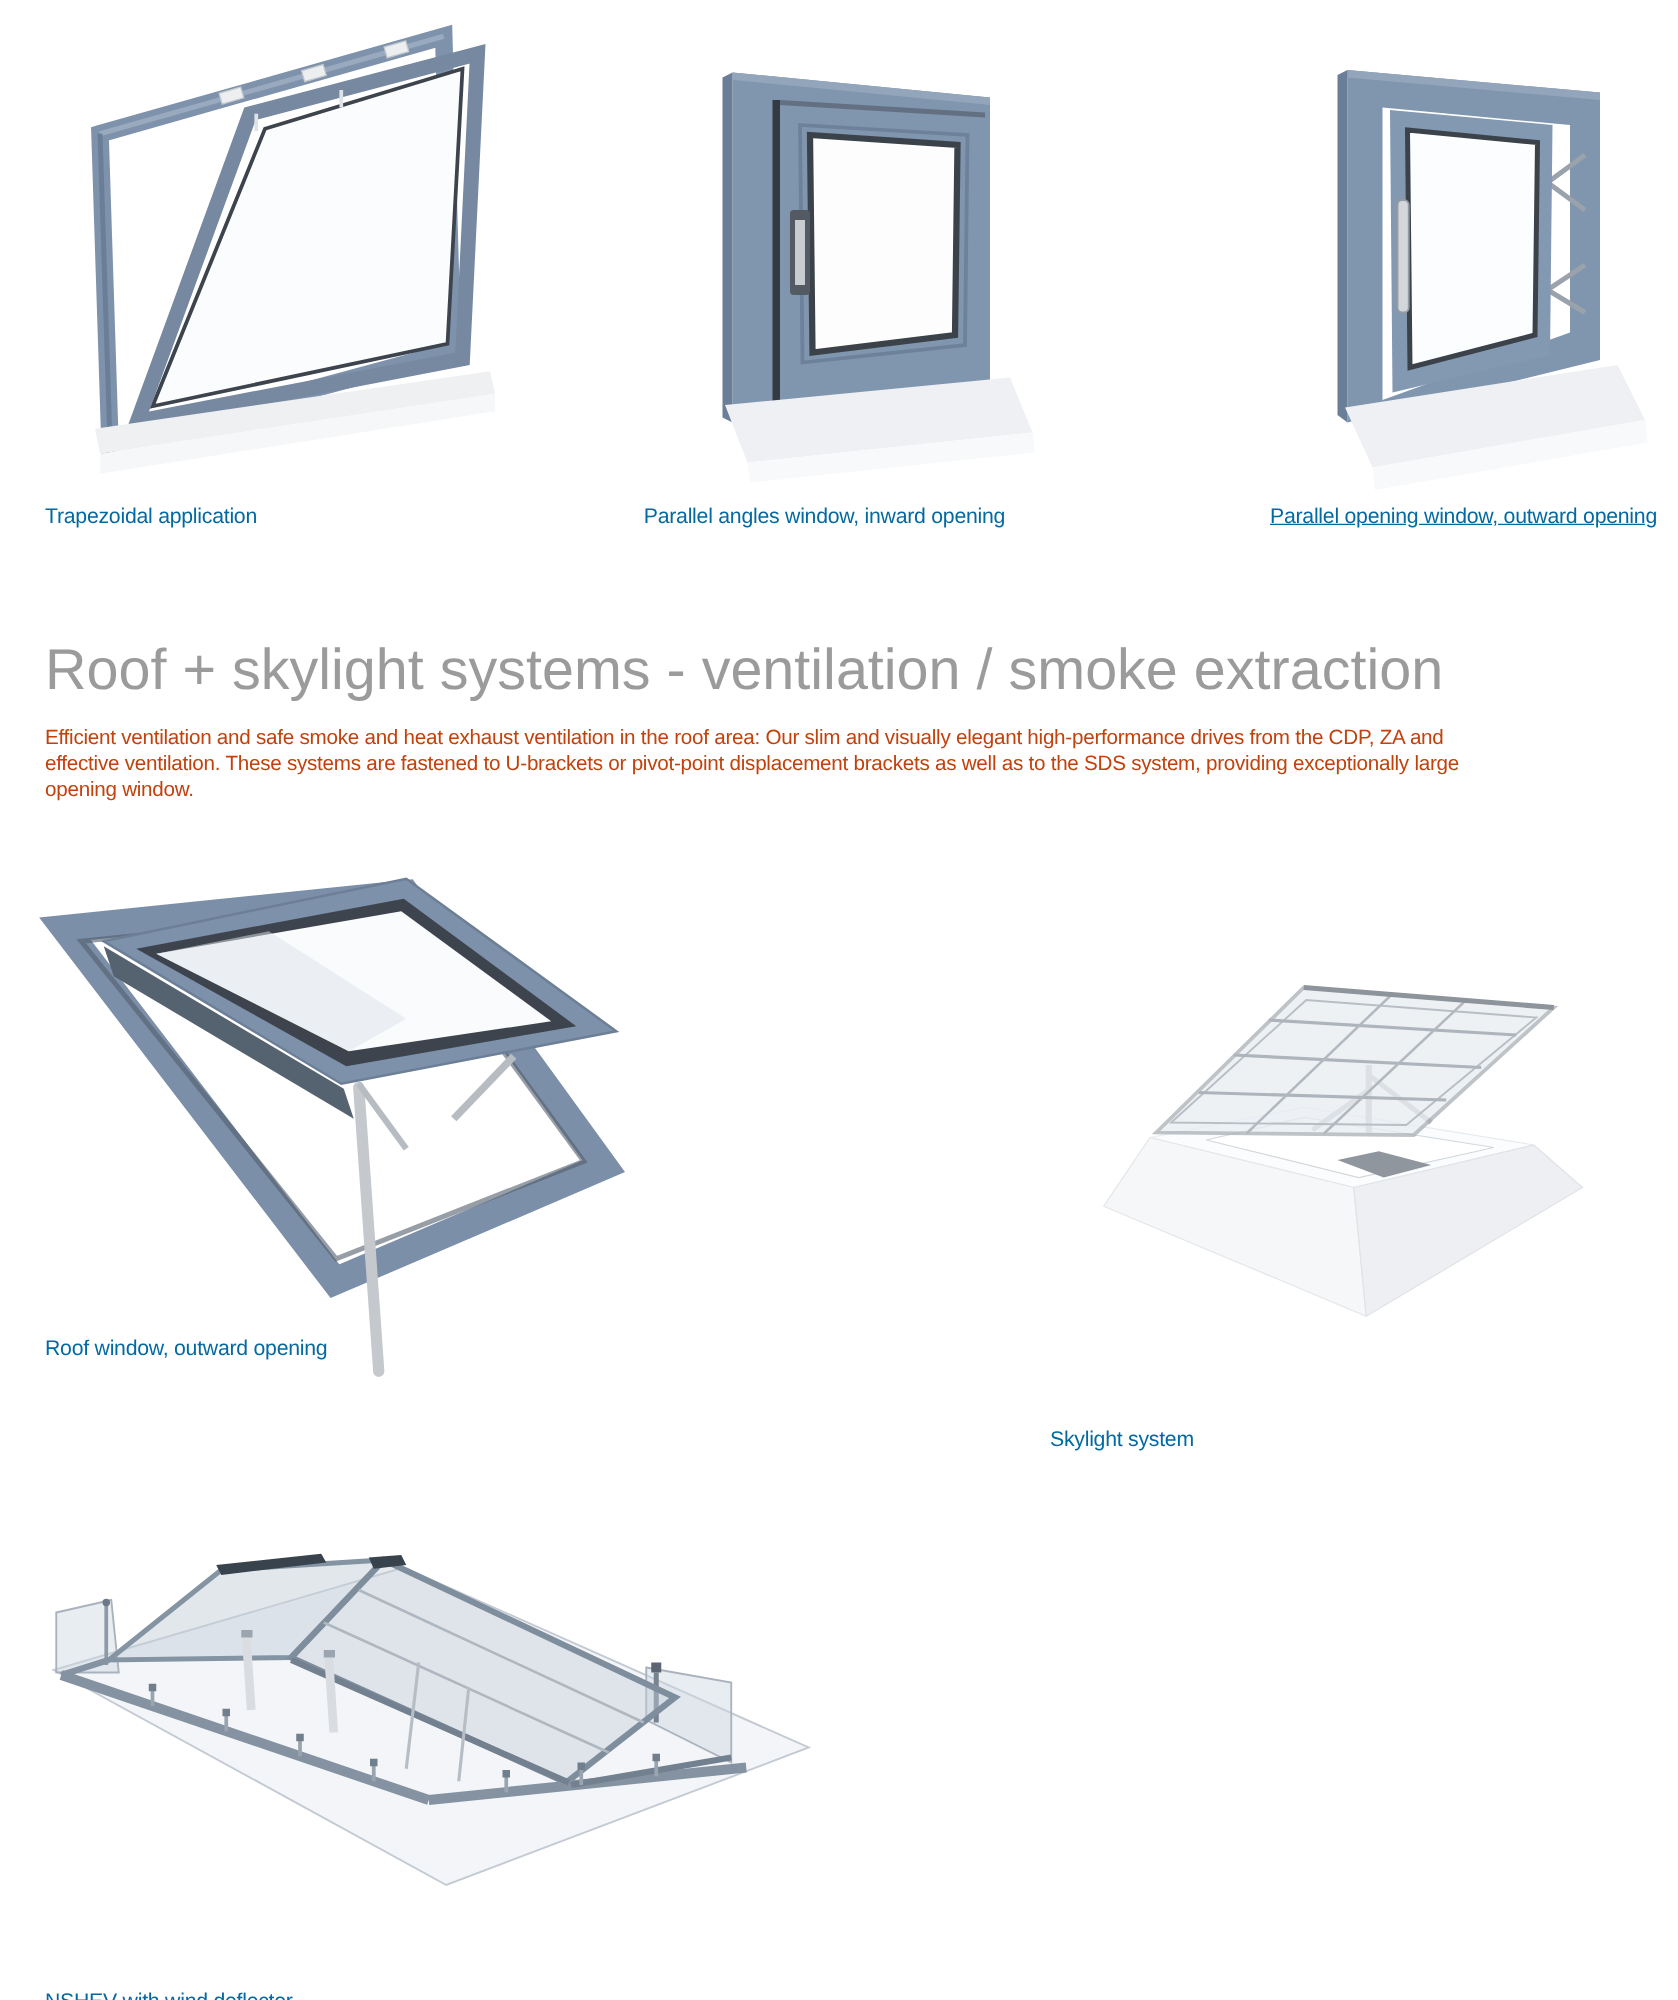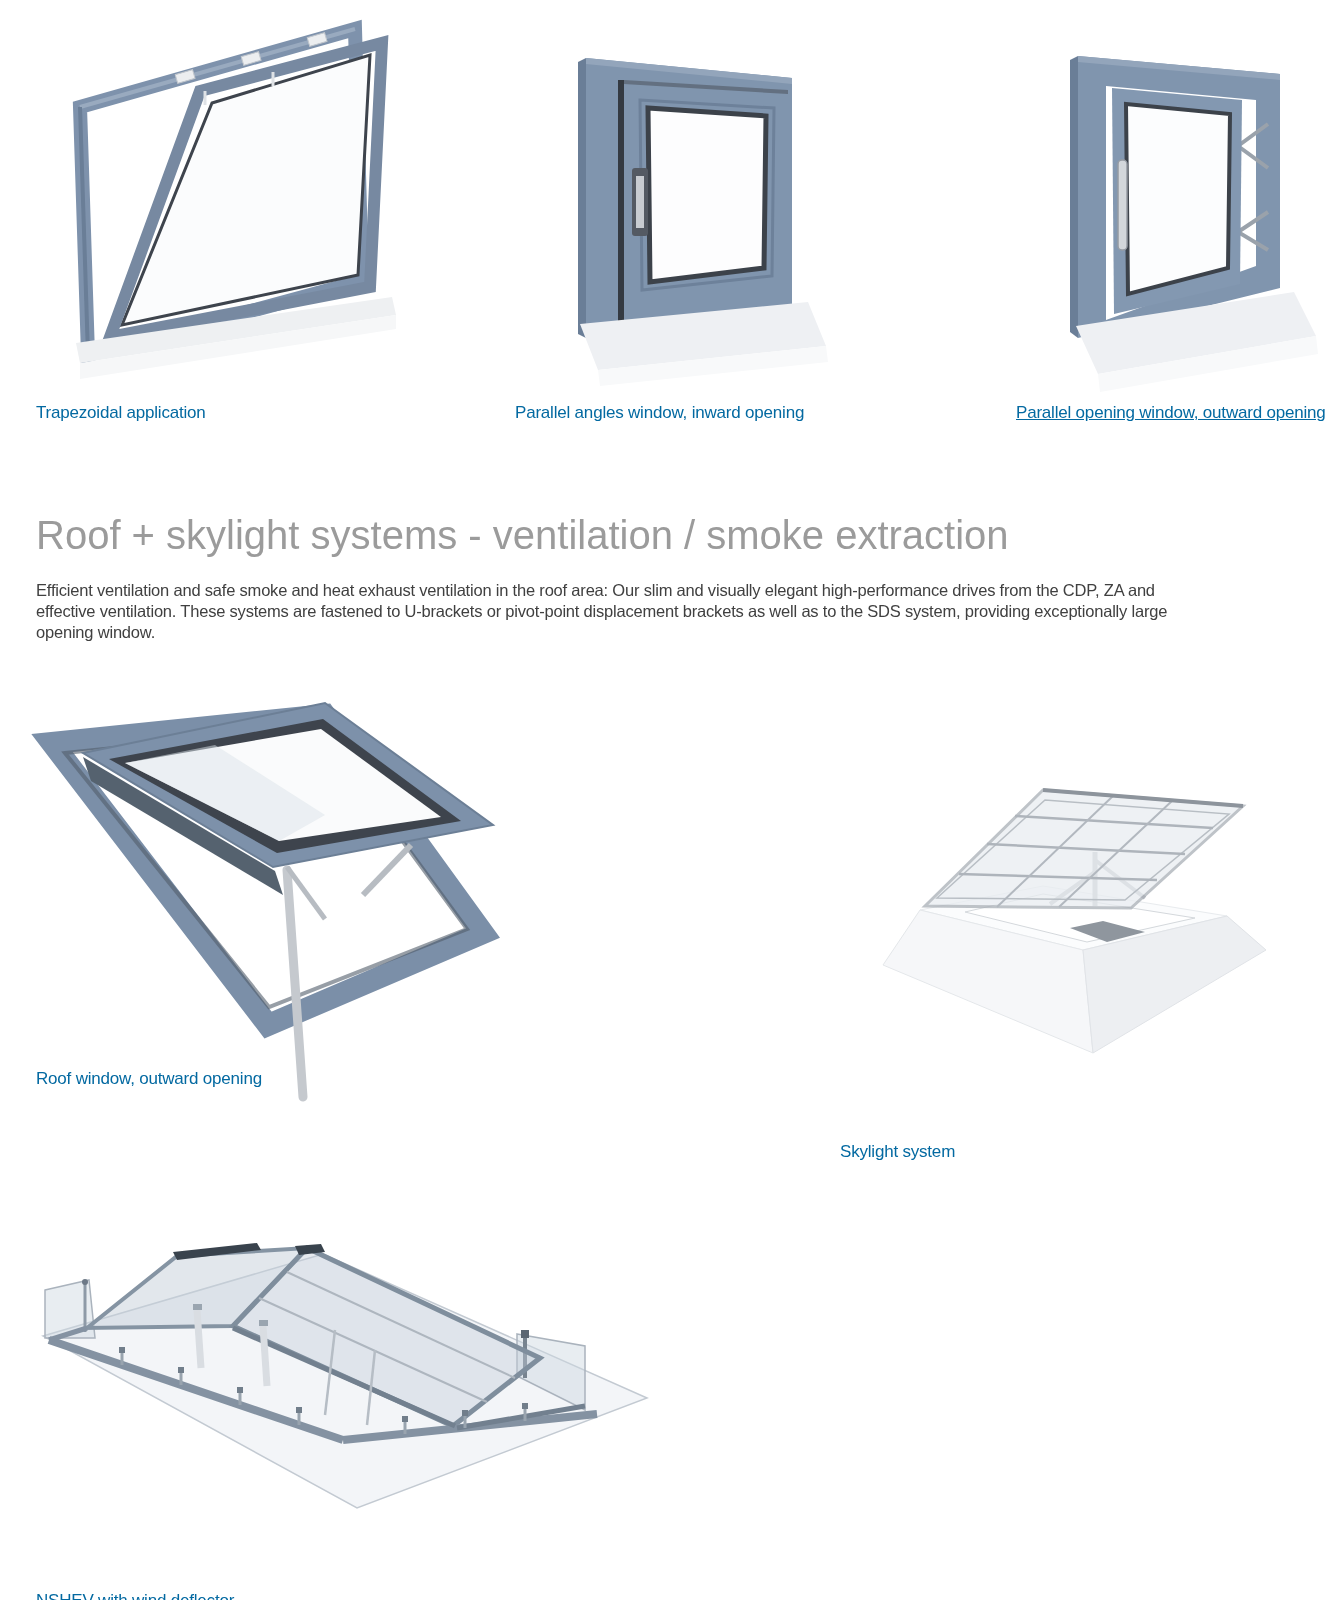--- a/index.html
+++ b/index.html
@@ -8,24 +8,24 @@
     font-family:"Liberation Sans", sans-serif;
   }
   .fig{position:absolute;}
   .fig svg{display:block;}
   .caption{
     position:absolute;font-size:17px;line-height:20px;color:#0369a1;
     letter-spacing:-0.2px;white-space:nowrap;
   }
   .heading{
     position:absolute;left:36px;top:512px;width:1270px;
-    font-size:40px;line-height:46px;font-weight:200;color:#9b9b9b;
+    font-size:46px;line-height:46px;font-weight:200;color:#9b9b9b;
     letter-spacing:0px;white-space:nowrap;
   }
-  .bodytext{position:absolute;left:36px;top:580px;width:1280px;color:#404040;}
+  .bodytext{position:absolute;left:36px;top:580px;width:1280px;color:#c2410c;}
   .bodytext .line{
     font-size:16.5px;line-height:21px;letter-spacing:-0.2px;white-space:nowrap;
   }
 </style>
 </head>
 <body>
 
 <div class="page">
 
   <div class="fig" style="left:40px;top:15px;width:400px;height:390px;">

